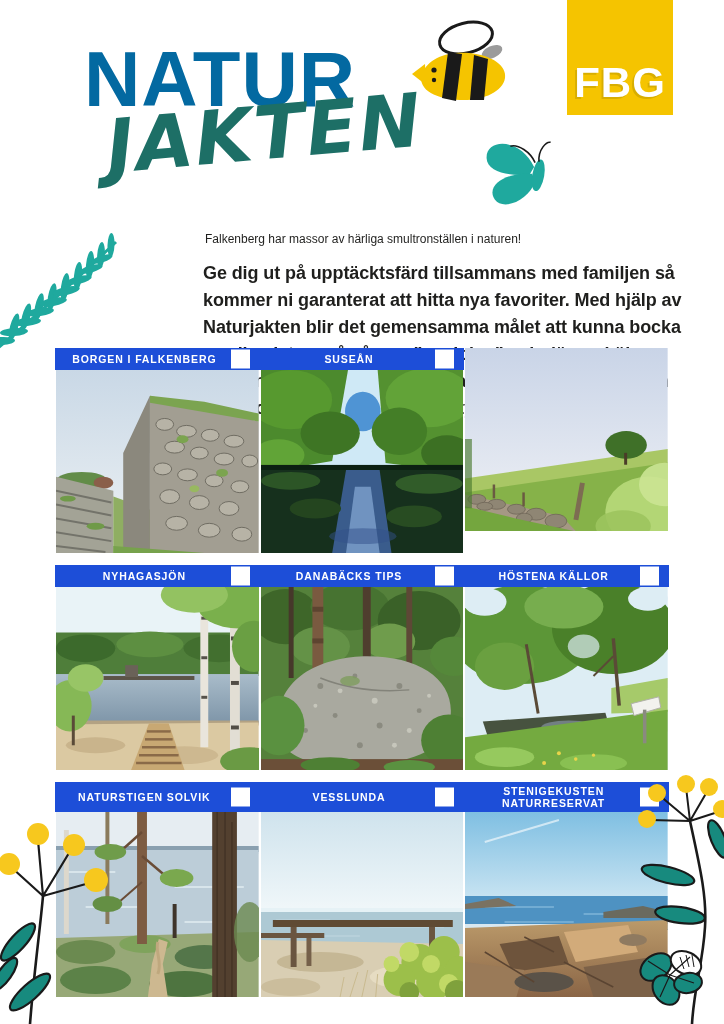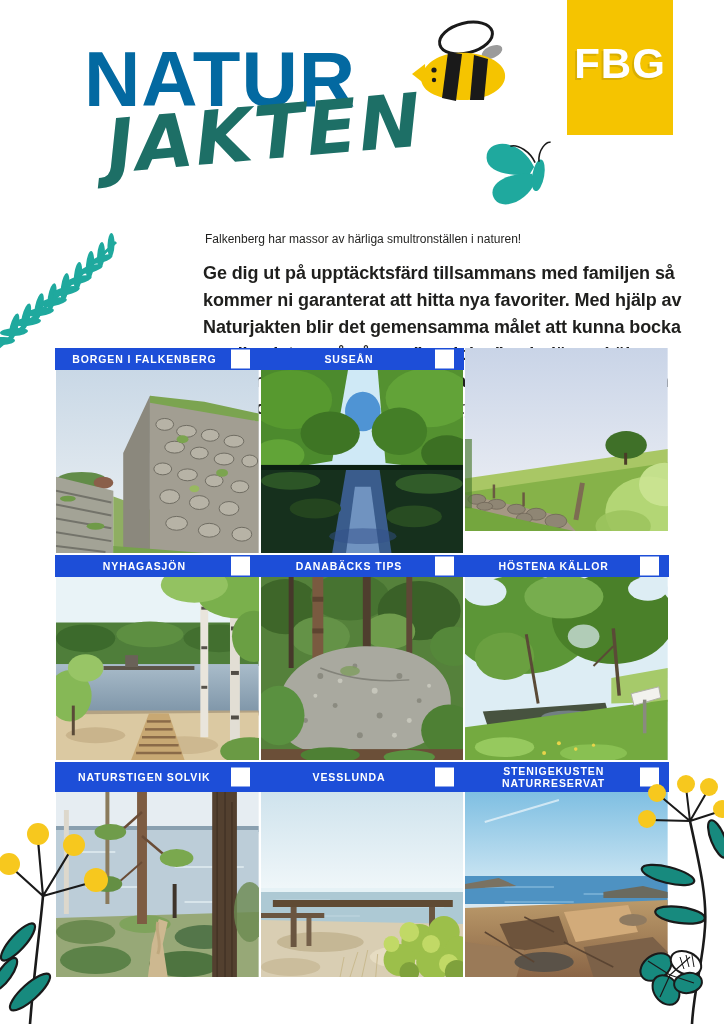--- a/index.html
+++ b/index.html
@@ -5,38 +5,38 @@
   html,body{margin:0;padding:0;background:#fff;}
   *{box-sizing:border-box;}
   .poster{position:relative;width:724px;height:1024px;background:#ffffff;overflow:hidden;
           font-family:"Liberation Sans","DejaVu Sans",sans-serif;}
   
   .title1{position:absolute;left:84px;top:40px;font-size:78px;font-weight:bold;
           letter-spacing:1px;color:#0369a1;line-height:1;}
   .title2{position:absolute;left:106px;top:96px;font-size:74px;font-weight:bold;font-style:italic;
           font-family:"DejaVu Sans",sans-serif;color:#1d6f66;line-height:1;
           transform:rotate(-5deg);letter-spacing:2px;}
-  .fbg{position:absolute;left:567px;top:0;width:106px;height:135px;background:#f5c400;
-       display:flex;align-items:center;justify-content:center;padding-bottom:8px;}
+  .fbg{position:absolute;left:567px;top:0;width:106px;height:115px;background:#f5c400;
+       display:flex;align-items:flex-end;justify-content:center;padding-bottom:8px;}
   .fbg span{color:#ffffff;font-weight:bold;font-size:42px;letter-spacing:1px;
             text-shadow:-2px 2px 0 rgba(90,80,0,0.18);}
   .bee{position:absolute;left:412px;top:14px;width:100px;height:95px;}
   .butterfly{position:absolute;left:476px;top:124px;width:92px;height:88px;}
   .fern{position:absolute;left:-6px;top:208px;width:135px;height:145px;}
   
   .intro{position:absolute;left:193px;top:218px;width:502px;color:#1f1f1d;}
   .intro .lead{font-size:12px;font-weight:normal;line-height:1.5;margin:12px;}
   .intro .body{font-size:18px;font-weight:bold;line-height:1.5;margin:10px;letter-spacing:-0.1px;}
   .tips{margin-top:13px;font-size:12px;color:#3f3f3e;}
   .tips .tips-label{font-weight:bold;color:#1f1f1d;}
   .tips .tips-link{font-weight:bold;font-style:italic;color:#1f1f1d;text-decoration:none;cursor:pointer;}
   
   .grid{position:absolute;left:55px;top:348px;width:614px;z-index:1;}
   .grid-row{display:flex;}
-  .grid-row + .grid-row{margin-top:2px;}
+  .grid-row + .grid-row{margin-top:12px;}
   .card{width:33.333%;display:flex;flex-direction:column;}
   .card-header{position:relative;height:22px;display:flex;align-items:center;justify-content:center;
                padding:0 34px 0 8px;}
   .row3 .card-header{height:30px;}
   .hl{background:#1d4ed8;}
   .hd{background:#1d4ed8;}
   .card-label{color:#ffffff;font-weight:bold;font-size:10.5px;letter-spacing:0.9px;
               text-align:center;line-height:1.15;}
   .checkbox{position:absolute;right:10px;top:50%;transform:translateY(-50%);
             width:19px;height:19px;background:#ffffff;}

